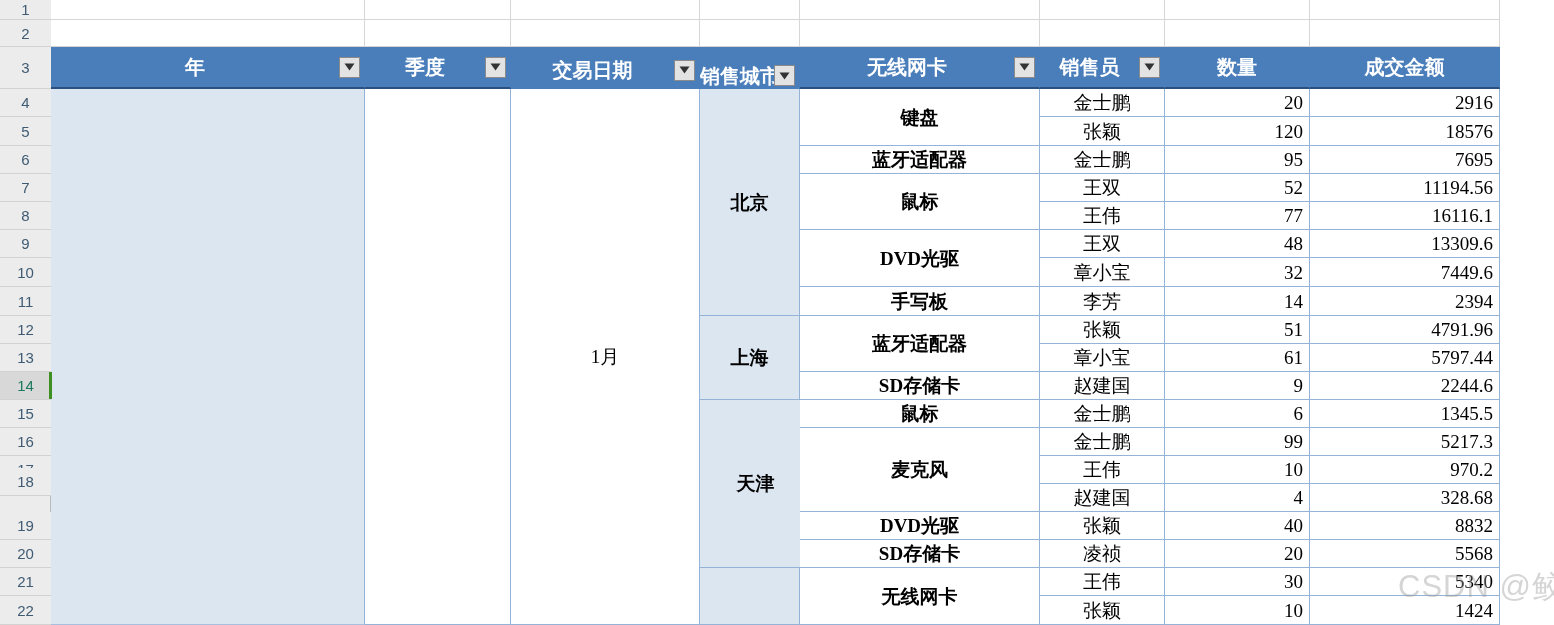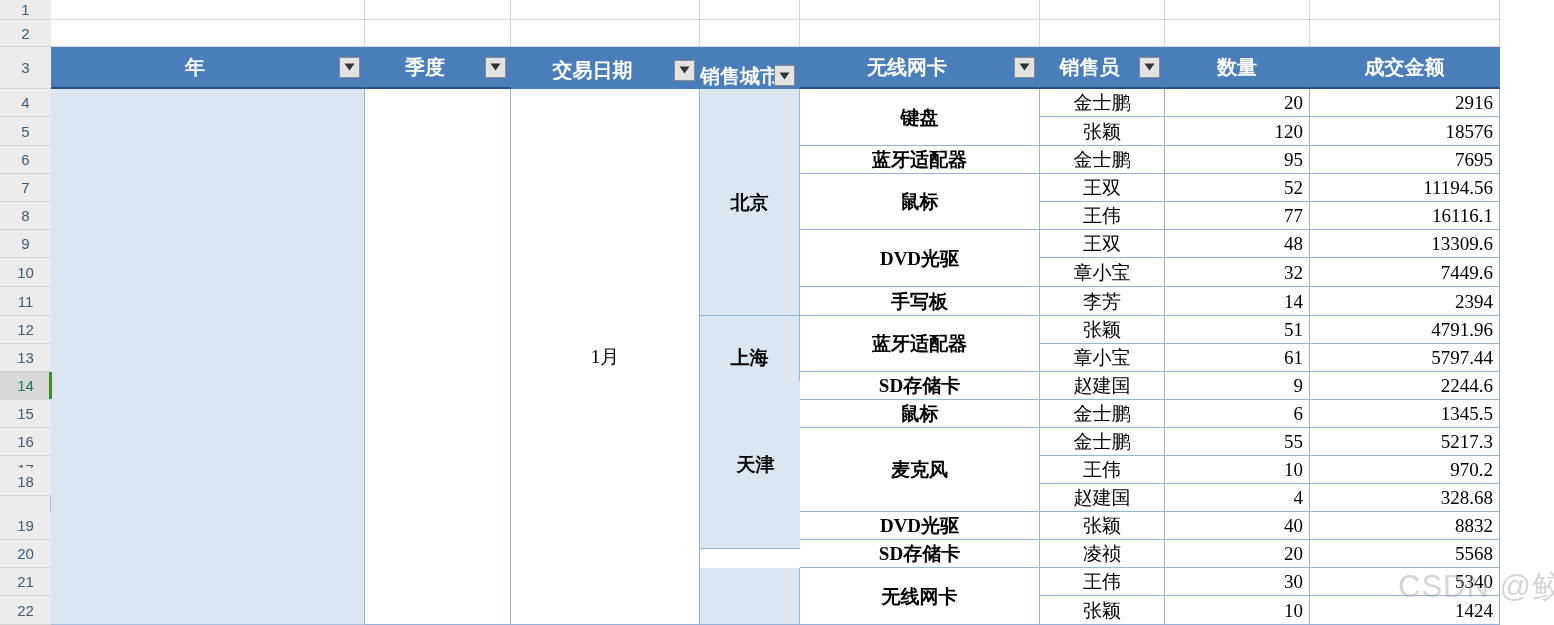--- a/index.html
+++ b/index.html
@@ -271,21 +271,21 @@
       <div class="cell dc ctr" style="left: 314px; top: 89px; width: 146px; height: 536px;"></div>
       <div class="cell dc ctr" style="left: 460px; top: 89px; width: 189px; height: 536px;">
         <span>1月</span>
       </div>
       <div class="cell city ctr" style="left: 649px; top: 316px; width: 100px; height: 84px;">
         <span>上海</span>
       </div>
       <div class="cell city ctr" style="left: 649px; top: 89px; width: 100px; height: 227px;">
         <span>北京</span>
       </div>
-      <div class="cell city ctr" style="left: 649px; top: 381px; width: 112px; height: 168px;">
+      <div class="cell city ctr" style="left: 649px; top: 400px; width: 112px; height: 168px;">
         <span>天津</span>
       </div>
       <div class="cell city ctr" style="left: 649px; top: 568px; width: 100px; height: 57px;">
         <span></span>
       </div>
       <div class="cell dc bold ctr" style="left: 749px; top: 89px; width: 240px; height: 57px;">
         <span>键盘</span>
       </div>
       <div class="cell dc bold ctr" style="left: 749px; top: 146px; width: 240px; height: 28px;">
         <span>蓝牙适配器</span>
@@ -425,21 +425,21 @@
       <div class="cell dc rgt" style="left: 1114px; top: 400px; width: 145px; height: 28px;">
         <span>6</span>
       </div>
       <div class="cell dc rgt" style="left: 1259px; top: 400px; width: 190px; height: 28px;">
         <span>1345.5</span>
       </div>
       <div class="cell dc ctr" style="left: 989px; top: 428px; width: 125px; height: 28px;">
         <span>金士鹏</span>
       </div>
       <div class="cell dc rgt" style="left: 1114px; top: 428px; width: 145px; height: 28px;">
-        <span>55</span>
+        <span>99</span>
       </div>
       <div class="cell dc rgt" style="left: 1259px; top: 428px; width: 190px; height: 28px;">
         <span>5217.3</span>
       </div>
       <div class="cell dc ctr" style="left: 989px; top: 456px; width: 125px; height: 28px;">
         <span>王伟</span>
       </div>
       <div class="cell dc rgt" style="left: 1114px; top: 456px; width: 145px; height: 28px;">
         <span>10</span>
       </div>

